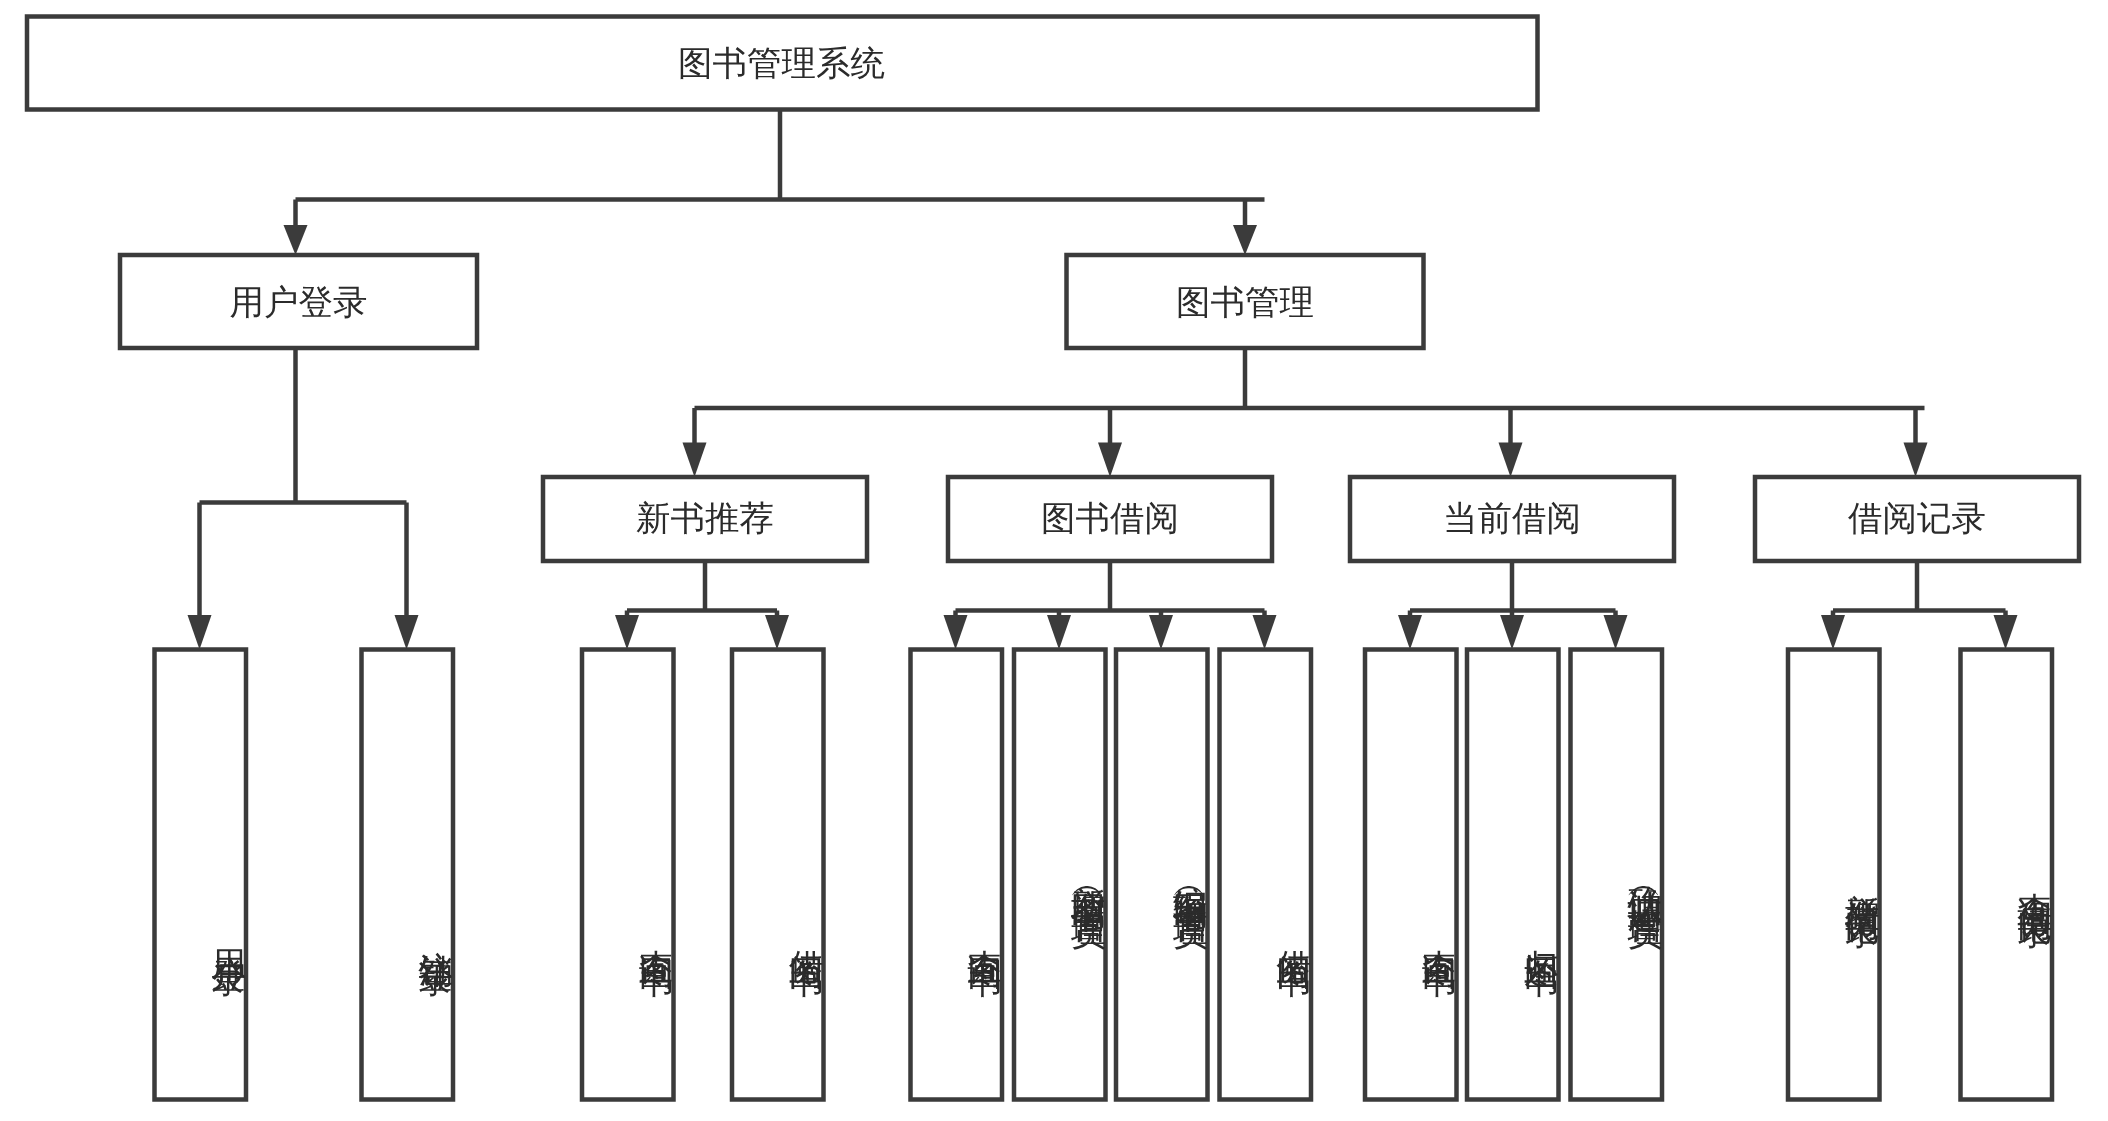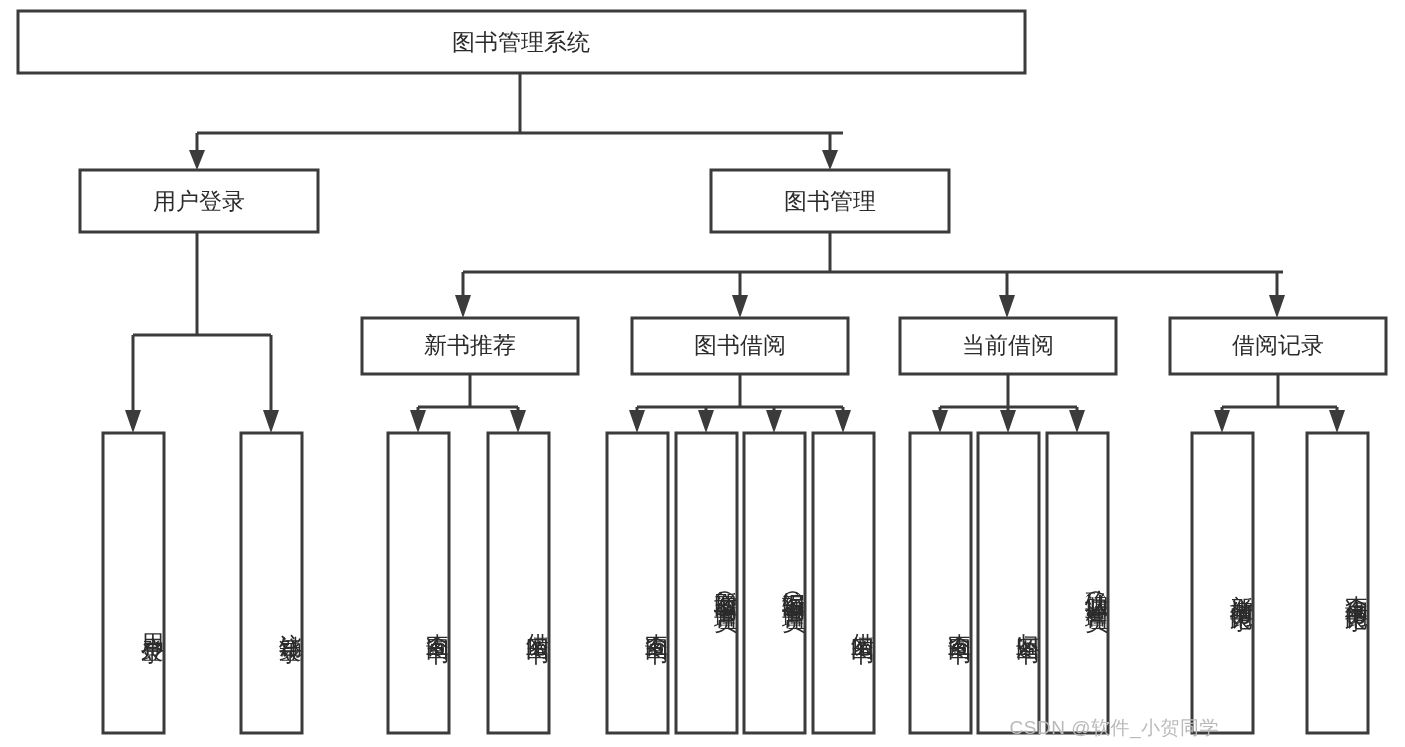--- a/index.html
+++ b/index.html
@@ -227,14 +227,13 @@
   <div class="node-label-v" style="left:744px; top:443px; width:61px; height:285px;">编辑图书（管理员）</div>
   <div class="node-label-v" style="left:813px; top:513px; width:61px; height:215px;">借阅图书</div>
 
   <div class="node-label-v" style="left:910px; top:513px; width:61px; height:215px;">查询图书</div>
   <div class="node-label-v" style="left:978px; top:513px; width:61px; height:215px;">归还图书</div>
   <div class="node-label-v" style="left:1047px; top:443px; width:61px; height:285px;">确认归还（管理员）</div>
 
   <div class="node-label-v" style="left:1192px; top:453px; width:61px; height:265px;">新增借阅记录</div>
   <div class="node-label-v" style="left:1307px; top:453px; width:61px; height:265px;">查询借阅记录</div>
 
-  <div class="watermark">CSDN @软件_小贺同学</div>
 </div>
 
 </body></html>

